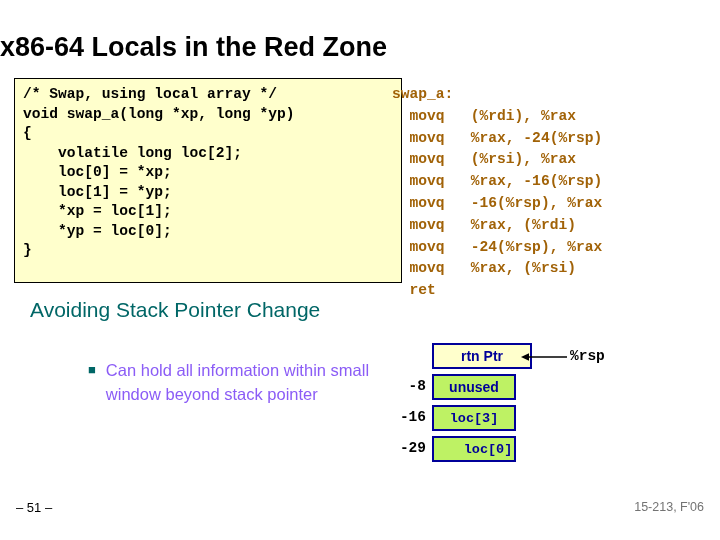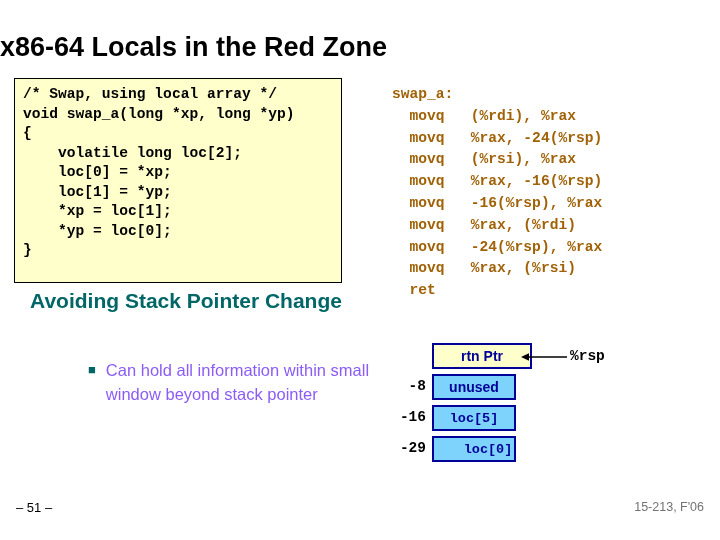--- a/index.html
+++ b/index.html
@@ -28,21 +28,21 @@
     font-size: 27px;
     font-weight: bold;
     color: #000000;
     letter-spacing: 0px;
   }
   
   .code-box {
     position: absolute;
     left: 14px;
     top: 78px;
-    width: 328px;
+    width: 388px;
     height: 205px;
     background: #ffffcc;
     border: 1px solid #000000;
     box-sizing: border-box;
     padding: 6px 21px 0 8px;
   }
   .code-box pre {
     margin: 0;
     font-family: "Liberation Mono", monospace;
     font-size: 14.6px;
@@ -60,24 +60,24 @@
     font-size: 14.6px;
     line-height: 21.8px;
     font-weight: bold;
     color: #a16207;
     white-space: pre;
   }
   
   .subhead {
     position: absolute;
     left: 30px;
-    top: 288px;
+    top: 297px;
     width: 330px;
     font-size: 21px;
-    font-weight: bold;
+    font-weight: normal;
     color: #006666;
     line-height: 25px;
   }
   .bullet-row {
     position: absolute;
     left: 88px;
     top: 358px;
     width: 290px;
     display: flex;
     align-items: flex-start;
@@ -93,21 +93,21 @@
   .bullet-text {
     font-size: 16.5px;
     color: #8b5cf6;
     line-height: 24px;
   }
   
   .stack-cell {
     position: absolute;
     box-sizing: border-box;
     border: 2px solid #000099;
-    background: #7dd3fc;
+    background: #bef264;
     color: #000099;
     font-family: "Liberation Mono", monospace;
     font-weight: bold;
     font-size: 13.5px;
     display: flex;
     align-items: center;
     justify-content: center;
   }
   .cell-rtn {
     left: 432px; top: 343px; width: 100px; height: 26px;
@@ -202,21 +202,21 @@
 
   <div class="subhead">Avoiding Stack Pointer Change</div>
 
   <div class="bullet-row">
     <span class="bullet-marker">■</span>
     <span class="bullet-text">Can hold all information within small window beyond stack pointer</span>
   </div>
 
   <div class="stack-cell cell-rtn">rtn Ptr</div>
   <div class="stack-cell cell-unused">unused</div>
-  <div class="stack-cell cell-loc1">loc[5]</div>
+  <div class="stack-cell cell-loc1">loc[3]</div>
   <div class="stack-cell cell-loc0">loc[0]</div>
 
   <div class="offset-label off-8">-8</div>
   <div class="offset-label off-16">-16</div>
   <div class="offset-label off-24">-29</div>
 
   <svg class="rsp-arrow" viewBox="0 0 46 10">
     <line x1="46" y1="5" x2="6" y2="5" stroke="#000000" stroke-width="1.6"></line>
     <polygon points="0,5 8,1.2 8,8.8" fill="#000000"></polygon>
   </svg>

